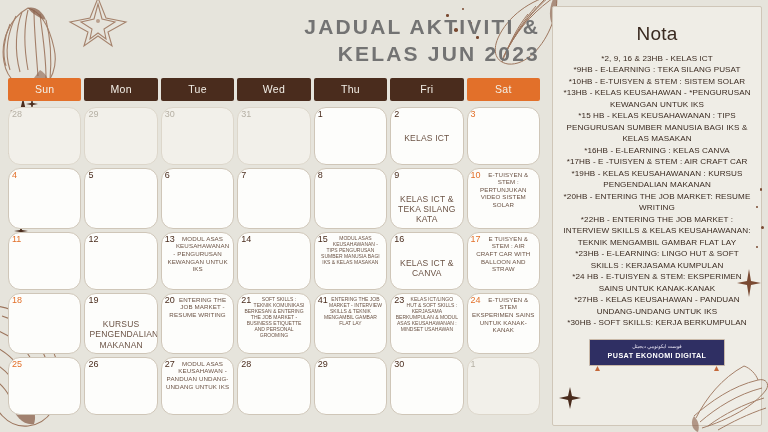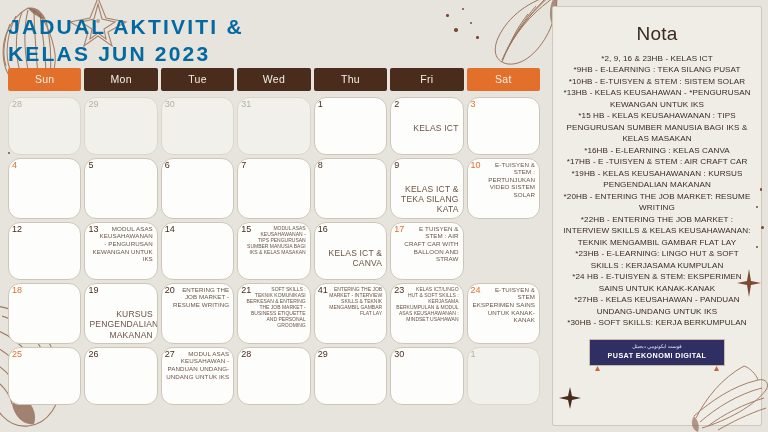--- a/index.html
+++ b/index.html
@@ -17,23 +17,23 @@
   .sparkle{position:absolute;pointer-events:none;}
   .dot{position:absolute;border-radius:50%;background:#7a4a32;pointer-events:none;}
 
   
   .left{
     position:relative;width:548px;height:432px;flex:0 0 548px;
     box-sizing:border-box;padding:6px 8px 4px 8px;
     display:flex;flex-direction:column;
   }
   .title{
-    text-align:left;color:#0369a1;font-weight:bold;
+    text-align:right;color:#737373;font-weight:bold;
     letter-spacing:2.2px;line-height:1.28;
-    font-size:21px;margin:8px 0 0 0;position:relative;z-index:3;
+    font-size:21px;margin:8px 0 10px 0;position:relative;z-index:3;
   }
   .title .l2{display:block;}
 
   .cal{position:relative;z-index:3;display:flex;flex-direction:column;gap:3px;}
   .row{display:grid;grid-template-columns:repeat(7,1fr);gap:3px;}
 
   .hcell{
     background:#4a2c1d;color:#f3efe7;text-align:center;
     font-size:10.5px;padding:5px 0 6px 0;border-radius:2px;
     letter-spacing:.3px;
@@ -43,21 +43,21 @@
   .cell{
     background:#fdfdfb;border:1px solid #cfc6b8;border-radius:12px;
     min-height:58px;padding:2px 3px 3px 3px;box-sizing:border-box;
     position:relative;overflow:hidden;
   }
   .cell.muted{background:#f2f0ea;border-color:#ddd7cb;}
   .cell.muted .num{color:#b6b0a4;}
   .num{font-size:9px;color:#4a2c1d;line-height:1.1;display:inline;vertical-align:top;}
   .num.orange{color:#e2702a;}
   .ev{
-    color:#6b5345;text-align:right;line-height:1.22;
+    color:#6b5345;text-align:center;line-height:1.22;
     display:block;padding:0 1px;
   }
   .ev.big{font-size:8.5px;margin-top:5px;letter-spacing:.2px;}
   .ev.mid{font-size:6.2px;letter-spacing:.1px;}
   .ev.sm{font-size:5px;letter-spacing:0;}
   
   .cell.inline .num{float:left;margin-right:1px;}
 
   
   .right{
@@ -213,20 +213,21 @@
             <div class="cell"><span class="num">6</span></div>
             <div class="cell"><span class="num">7</span></div>
             <div class="cell"><span class="num">8</span></div>
             <div class="cell"><span class="num">9</span><span class="ev big">KELAS ICT &amp; TEKA SILANG KATA</span></div>
             <div class="cell inline">
               <span class="num orange">10</span>
               <span class="ev mid">E-TUISYEN &amp; STEM : PERTUNJUKAN VIDEO SISTEM SOLAR</span>
             </div>
           </div>
           <div class="row" style="margin-top: 3px;">
+            <div class="cell"><span class="num orange">11</span></div>
             <div class="cell"><span class="num">12</span></div>
             <div class="cell inline">
               <span class="num">13</span>
               <span class="ev mid">MODUL ASAS KEUSAHAWANAN - PENGURUSAN KEWANGAN UNTUK IKS</span>
             </div>
             <div class="cell"><span class="num">14</span></div>
             <div class="cell inline">
               <span class="num">15</span>
               <span class="ev sm">MODUL ASAS KEUSAHAWANAN - TIPS PENGURUSAN SUMBER MANUSIA BAGI IKS &amp; KELAS MASAKAN</span>
             </div>

